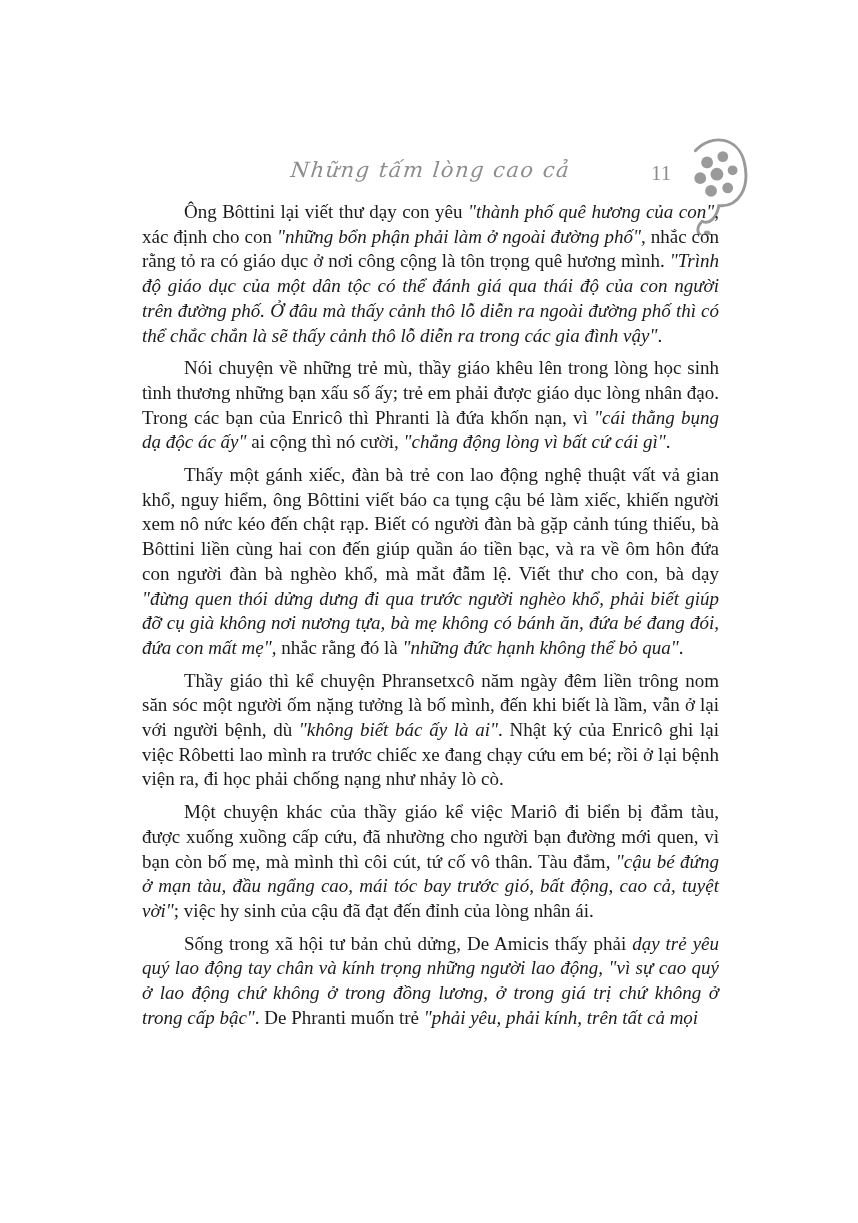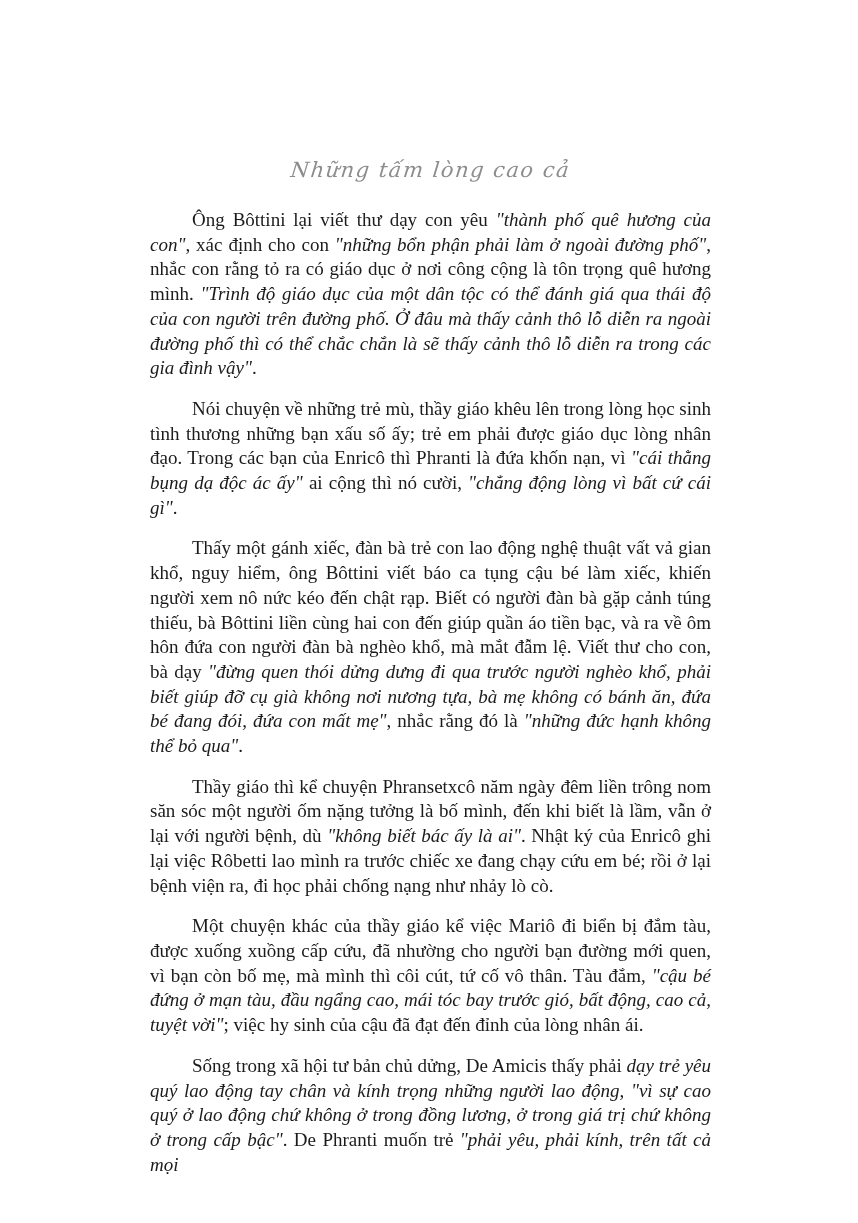--- a/index.html
+++ b/index.html
@@ -65,36 +65,51 @@
     top: 192px;
     left: 134px;
     width: 593px;
     font-family: "Liberation Serif", serif;
     font-size: 19px;
     line-height: 24.7px;
     color: var(--text-color, #1b1b1b);
     text-align: justify;
   }
   .body-text p {
-    margin: 16px;
+    margin: 8px;
     padding: 0;
     text-indent: 42px;
   }
   .body-text .it {
     font-style: italic;
   }
 </style>
 </head>
 <body>
 
 <div class="sheet">
 
   <header class="running-head">
     <div class="head-title">Những tấm lòng cao cả</div>
 
+    <div class="folio-wrap">
+      <span class="folio">11</span>
+
+      <svg class="ornament" viewBox="0 0 80 100" aria-hidden="true">
+        <path d="M22,14 C38,-4 66,0 72,26 C78,52 66,72 46,70 C44,82 36,90 29,86 C21,94 25,103 33,101" fill="none" stroke="currentColor" stroke-width="3" stroke-linecap="round"></path>
+        <circle cx="34" cy="99" r="3.5" fill="currentColor"></circle>
+        <circle cx="34" cy="26" r="6" fill="currentColor"></circle>
+        <circle cx="50" cy="20" r="5.5" fill="currentColor"></circle>
+        <circle cx="60" cy="34" r="5" fill="currentColor"></circle>
+        <circle cx="27" cy="42" r="6" fill="currentColor"></circle>
+        <circle cx="44" cy="38" r="6.5" fill="currentColor"></circle>
+        <circle cx="38" cy="55" r="6" fill="currentColor"></circle>
+        <circle cx="55" cy="52" r="5.5" fill="currentColor"></circle>
+      </svg>
+    </div>
   </header>
 
   <main class="body-text" id="body-text">
       <p><span>Ông Bôttini lại viết thư dạy con yêu </span><span class="it">"thành phố quê hương của con"</span><span>, xác định cho con </span><span class="it">"những bổn phận phải làm ở ngoài đường phố"</span><span>, nhắc con rằng tỏ ra có giáo dục ở nơi công cộng là tôn trọng quê hương mình. </span><span class="it">"Trình độ giáo dục của một dân tộc có thể đánh giá qua thái độ của con người trên đường phố. Ở đâu mà thấy cảnh thô lỗ diễn ra ngoài đường phố thì có thể chắc chắn là sẽ thấy cảnh thô lỗ diễn ra trong các gia đình vậy"</span><span>.</span></p>
       <p><span>Nói chuyện về những trẻ mù, thầy giáo khêu lên trong lòng học sinh tình thương những bạn xấu số ấy; trẻ em phải được giáo dục lòng nhân đạo. Trong các bạn của Enricô thì Phranti là đứa khốn nạn, vì </span><span class="it">"cái thằng bụng dạ độc ác ấy"</span><span> ai cộng thì nó cười, </span><span class="it">"chẳng động lòng vì bất cứ cái gì"</span><span>.</span></p>
       <p><span>Thấy một gánh xiếc, đàn bà trẻ con lao động nghệ thuật vất vả gian khổ, nguy hiểm, ông Bôttini viết báo ca tụng cậu bé làm xiếc, khiến người xem nô nức kéo đến chật rạp. Biết có người đàn bà gặp cảnh túng thiếu, bà Bôttini liền cùng hai con đến giúp quần áo tiền bạc, và ra về ôm hôn đứa con người đàn bà nghèo khổ, mà mắt đẫm lệ. Viết thư cho con, bà dạy </span><span class="it">"đừng quen thói dửng dưng đi qua trước người nghèo khổ, phải biết giúp đỡ cụ già không nơi nương tựa, bà mẹ không có bánh ăn, đứa bé đang đói, đứa con mất mẹ"</span><span>, nhắc rằng đó là </span><span class="it">"những đức hạnh không thể bỏ qua"</span><span>.</span></p>
       <p><span>Thầy giáo thì kể chuyện Phransetxcô năm ngày đêm liền trông nom săn sóc một người ốm nặng tưởng là bố mình, đến khi biết là lầm, vẫn ở lại với người bệnh, dù </span><span class="it">"không biết bác ấy là ai"</span><span>. Nhật ký của Enricô ghi lại việc Rôbetti lao mình ra trước chiếc xe đang chạy cứu em bé; rồi ở lại bệnh viện ra, đi học phải chống nạng như nhảy lò cò.</span></p>
       <p><span>Một chuyện khác của thầy giáo kể việc Mariô đi biển bị đắm tàu, được xuống xuồng cấp cứu, đã nhường cho người bạn đường mới quen, vì bạn còn bố mẹ, mà mình thì côi cút, tứ cố vô thân. Tàu đắm, </span><span class="it">"cậu bé đứng ở mạn tàu, đầu ngẩng cao, mái tóc bay trước gió, bất động, cao cả, tuyệt vời"</span><span>; việc hy sinh của cậu đã đạt đến đỉnh của lòng nhân ái.</span></p>
       <p><span>Sống trong xã hội tư bản chủ dửng, De Amicis thấy phải </span><span class="it">dạy trẻ yêu quý lao động tay chân và kính trọng những người lao động, "vì sự cao quý ở lao động chứ không ở trong đồng lương, ở trong giá trị chứ không ở trong cấp bậc"</span><span>. De Phranti muốn trẻ </span><span class="it">"phải yêu, phải kính, trên tất cả mọi</span></p>
     </main>

